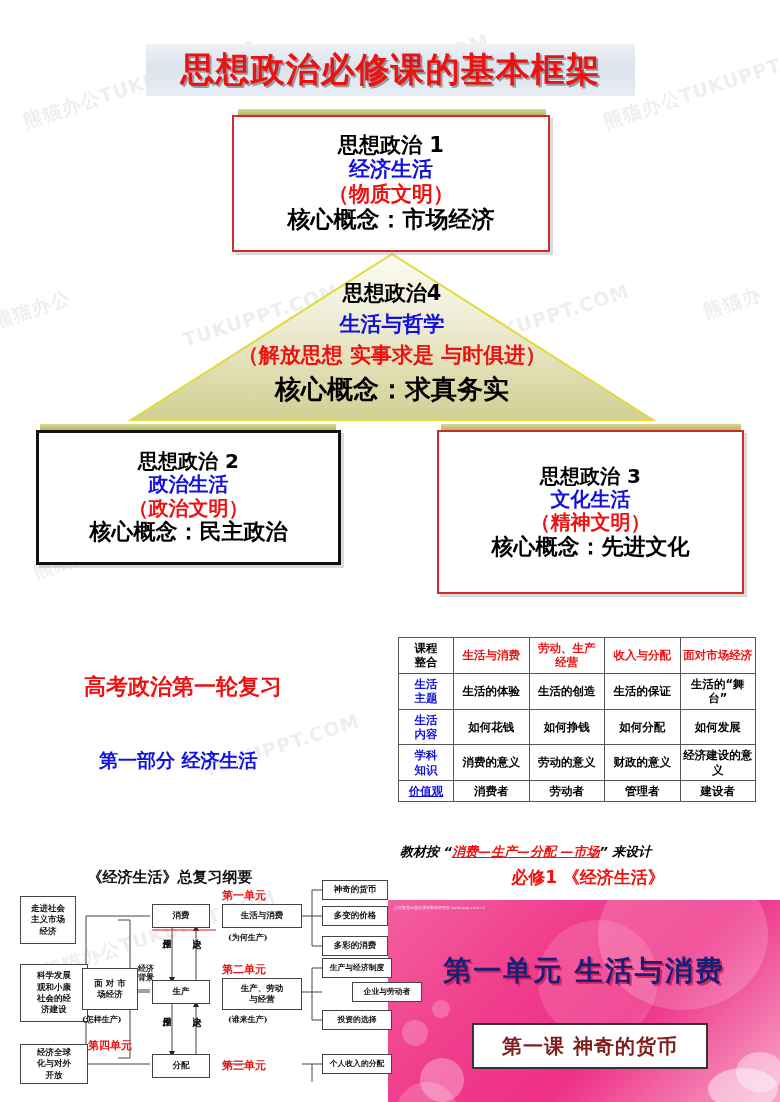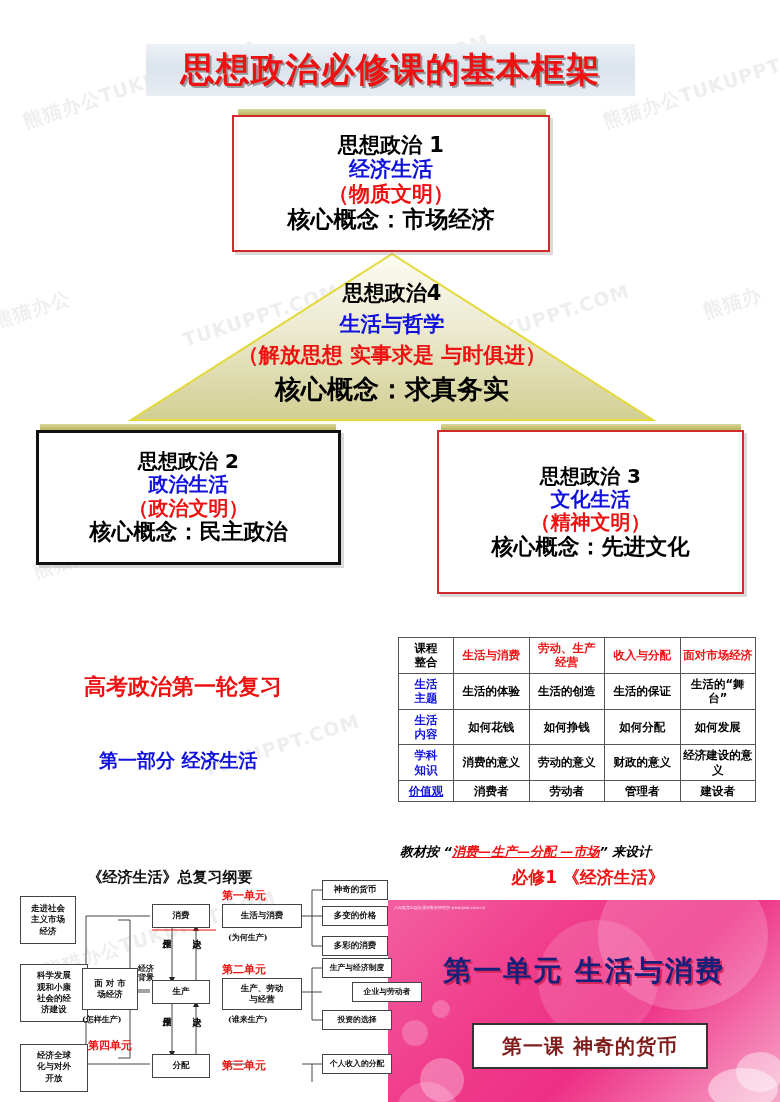--- a/index.html
+++ b/index.html
@@ -305,21 +305,21 @@
       <line x1="152" y1="62" x2="216" y2="62" stroke="#ee1111" stroke-width="1.2"></line>
     </svg>
 
     <div class="fb" style="left:20px;top:28px;width:56px;height:48px;white-space:pre-line;">走进社会
 主义市场
 经济</div>
     <div class="fb" style="left:20px;top:96px;width:68px;height:58px;white-space:pre-line;">科学发展
 观和小康
 社会的经
 济建设</div>
-    <div class="fb" style="left:20px;top:176px;width:68px;height:48px;white-space:pre-line;font-family:Liberation Mono, monospace;">经济全球
+    <div class="fb" style="left:20px;top:176px;width:68px;height:40px;white-space:pre-line;">经济全球
 化与对外
 开放</div>
 
     <div class="fb" style="left:82px;top:100px;width:56px;height:42px;white-space:pre-line;">面 对 市
 场经济</div>
     <div class="fplain" style="left:82px;top:146px;">(怎样生产)</div>
     <div class="funit" style="left:88px;top:170px;">第四单元</div>
 
     <div class="fb" style="left:152px;top:36px;width:58px;height:24px;">消费</div>
     <div class="fb" style="left:152px;top:112px;width:58px;height:24px;">生产</div>

